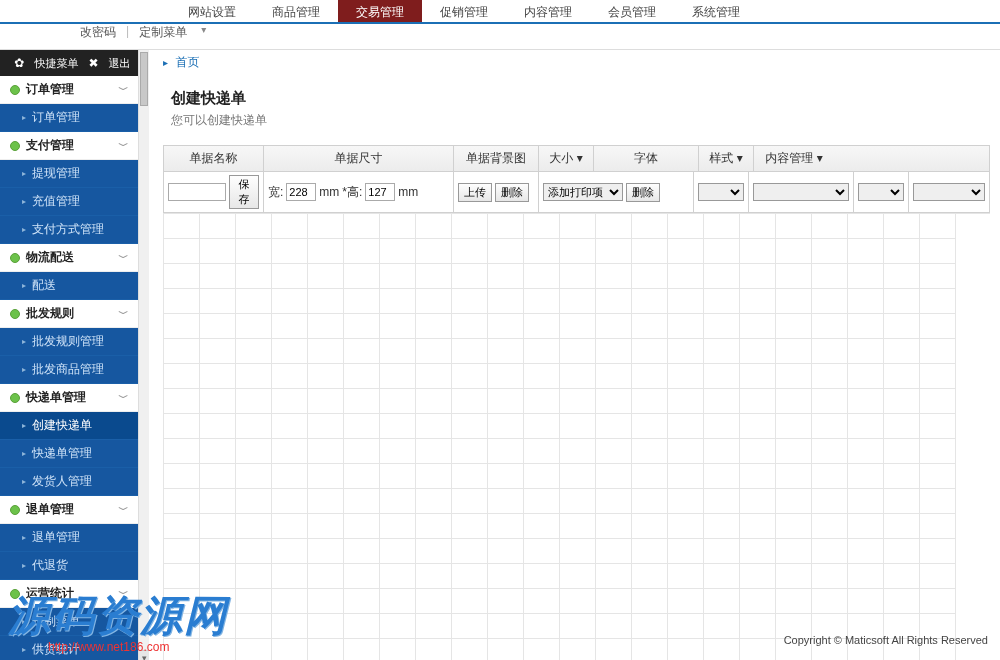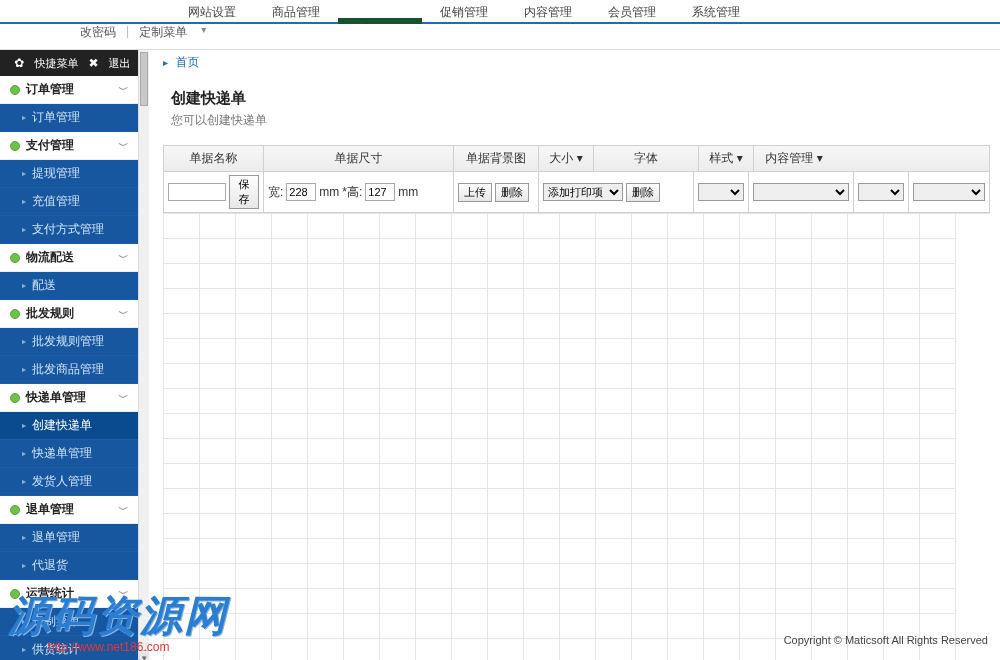--- a/index.html
+++ b/index.html
@@ -1,21 +1,21 @@
 <!DOCTYPE html>
 <html><head>
 <meta charset="utf-8">
 <style>
 * { margin: 0; padding: 0; box-sizing: border-box; font-family: "Microsoft YaHei", Arial, sans-serif; }
 body { background: #fff; font-size: 12px; color: #333; width: 1000px; height: 660px; overflow: hidden; position: relative; }
 
 
 .topnav { height: 24px; background: #fff; border-bottom: 2px solid #1b6fb5; padding-left: 170px; display: flex; }
 .topnav-item { padding: 4px 18px 2px; color: #444; cursor: pointer; }
-.topnav-item.active { background: #14532d; color: #fff; margin-top: 18px; }
+.topnav-item.active { background: #7f1d1d; color: #fff; }
 
 
 .subbar { height: 26px; border-bottom: 1px solid #ddd; padding-left: 76px; display: flex; align-items: flex-start; gap: 2px; color: #555; }
 .subbar span { padding: 0 4px; }
 .subbar .sep { color: #bbb; }
 .subbar .chev { color: #888; margin-left: 4px; font-size: 10px; }
 
 
 .main { display: flex; height: 614px; }
 .sidebar-col { width: 160px; display: flex; flex-direction: column; }

